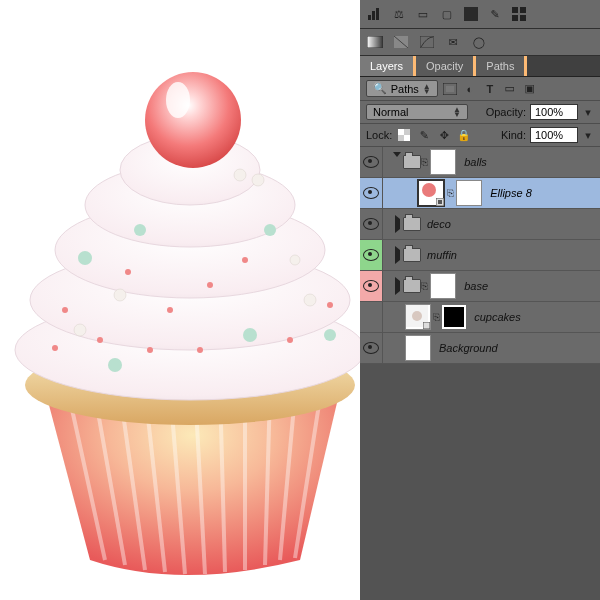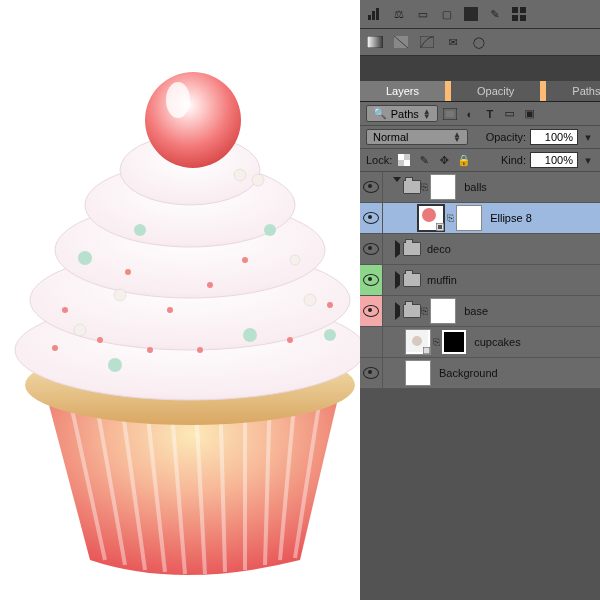--- a/index.html
+++ b/index.html
@@ -55,26 +55,25 @@
   align-items: center;
   justify-content: center;
   color: #222;
 }
 .tabs {
   display: flex;
   background: #404040;
   border-bottom: 1px solid #222;
 }
 .tab {
-  padding: 4px 26px;
+  padding: 4px 10px;
   color: #ccc;
   background: #5a5a5a;
-  border-right: 6px solid #fdba74;
+  border-right: 3px solid #fdba74;
   font-size: 11px;
-  margin-top: 25px;
 }
 .tab.active {
   background: #7a7a7a;
   color: #fff;
 }
 .row {
   display: flex;
   align-items: center;
   padding: 3px 6px;
   background: #6a6a6a;
@@ -101,21 +100,20 @@
   display:flex;align-items:center;justify-content:center;
   color:#222;
 }
 .label { color: #111; }
 .value-box {
   background: #fff;
   border: 1px solid #333;
   padding: 1px 4px;
   font-size: 11px;
   width: 38px;
-  text-align: right;
 }
 .chev {
   width: 12px;
   display:flex;align-items:center;justify-content:center;
   color:#222;
 }
 .layers-list {
   background: #6a6a6a;
 }
 .layer-row {
@@ -162,20 +160,21 @@
 }
 .thumb.mask {
   background: #fff;
 }
 .thumb.blackmask { background: #000; border: 2px solid #fff; box-sizing: border-box; }
 .link {
   font-size: 9px;
   color:#222;
 }
 .layer-name {
+  font-style: italic;
   color: #111;
   padding-left: 6px;
   flex: 1;
   white-space: nowrap;
 }
 .layer-row.selected .layer-name { color: #000; }
 .indent1 { padding-left: 8px; }
 .indent2 { padding-left: 20px; }
 .spacer { flex: 1; }
 .small-arrow {

